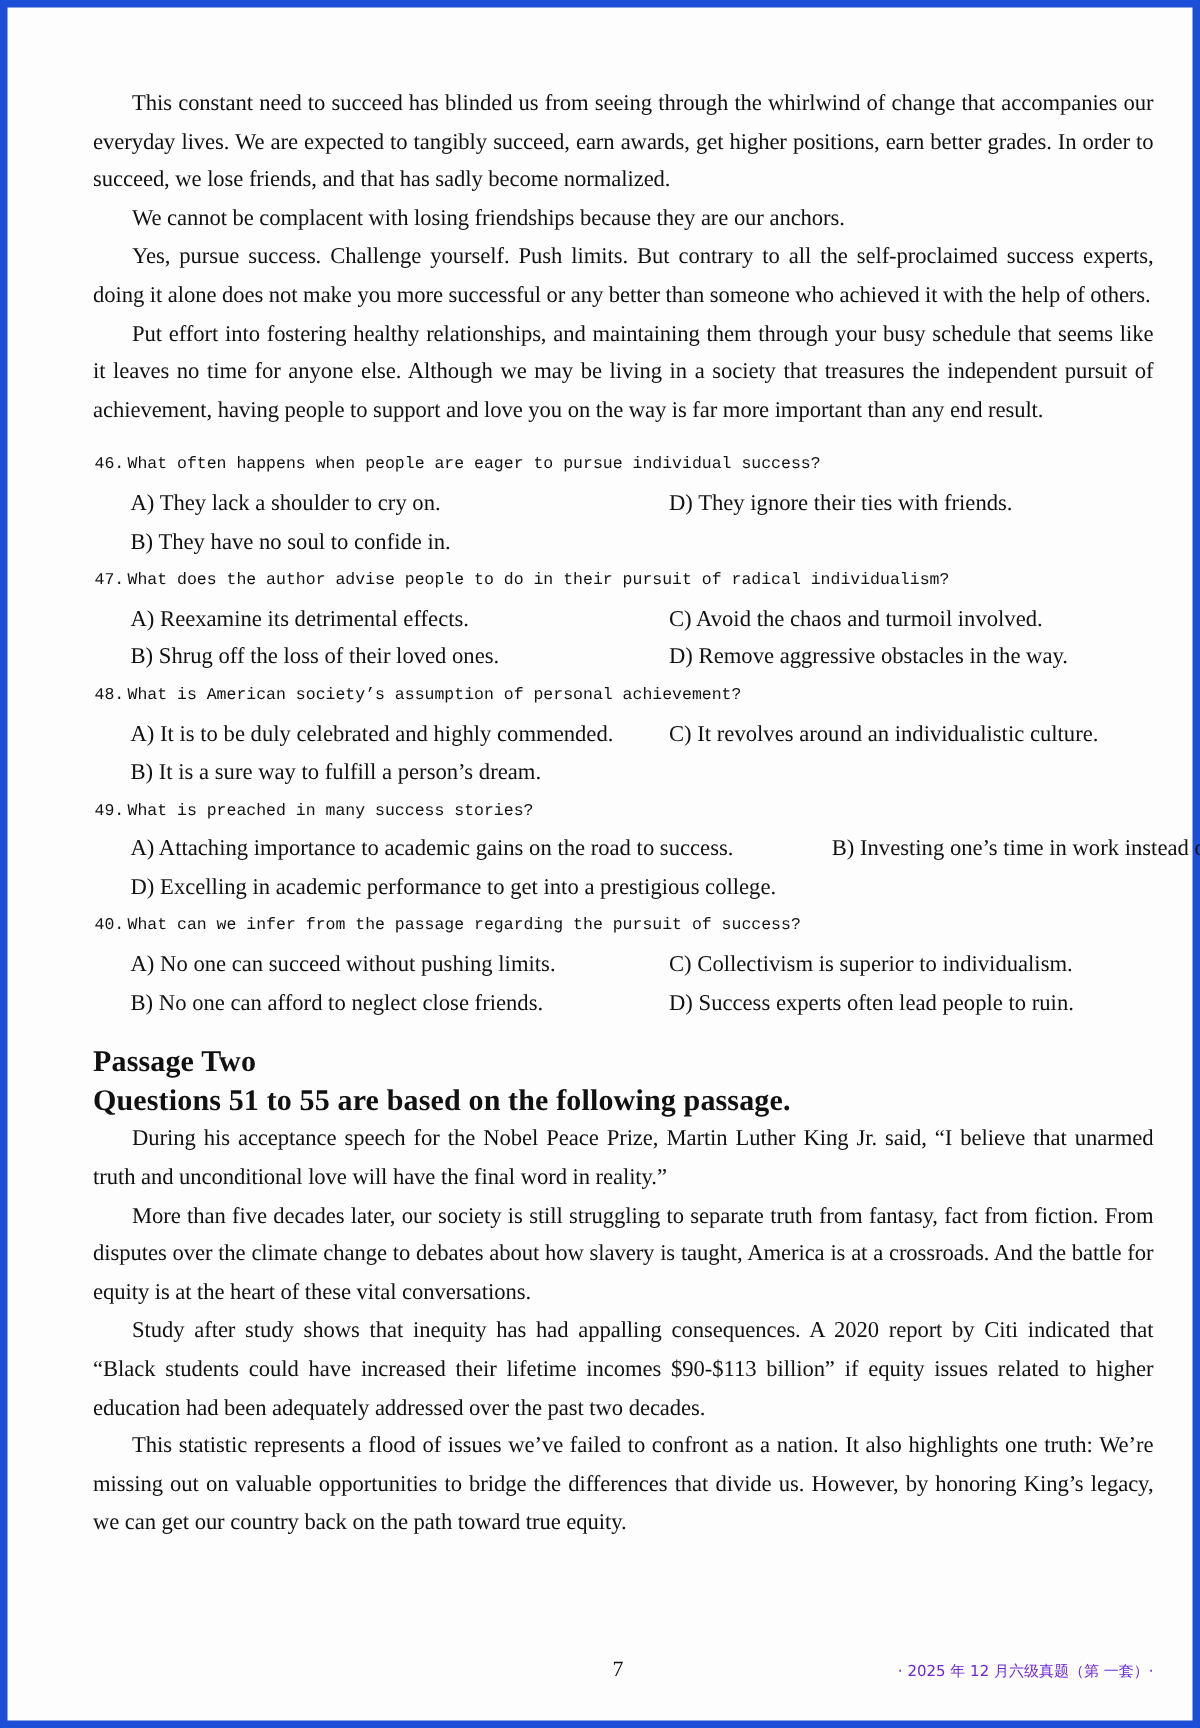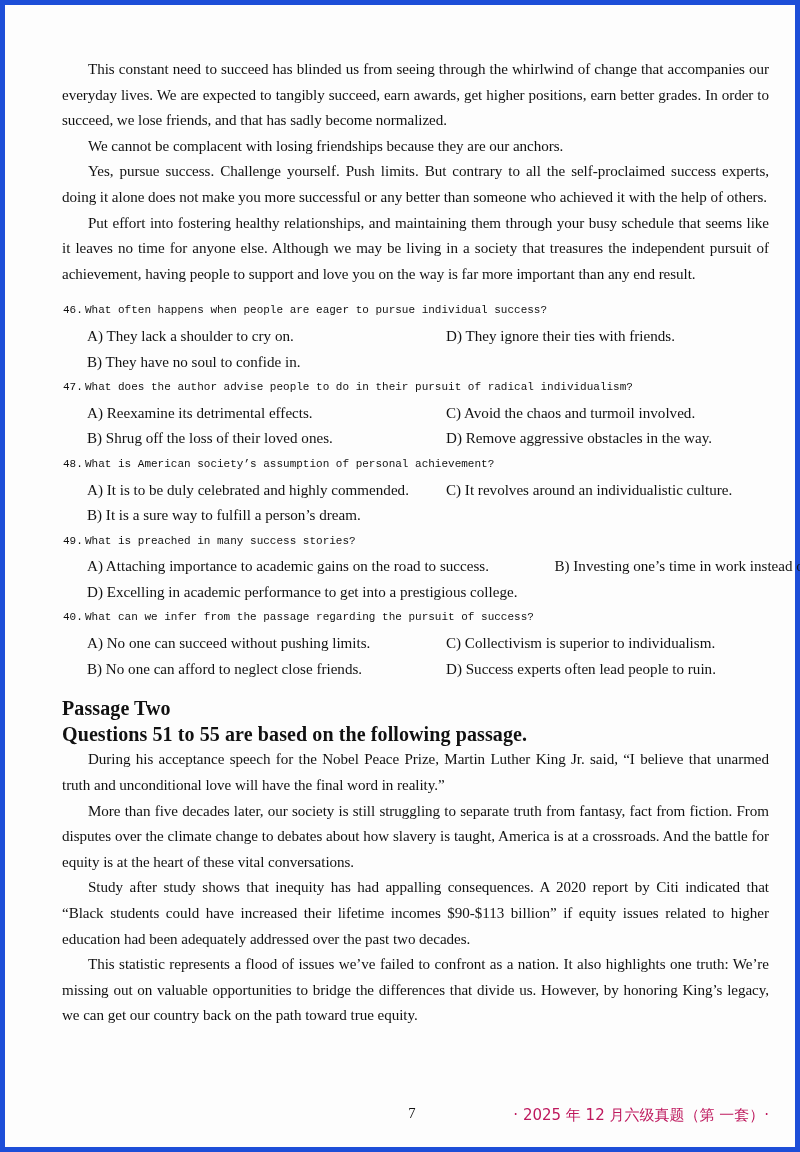--- a/index.html
+++ b/index.html
@@ -99,25 +99,25 @@
     top: 0;
     font-size: 14.6px;
     line-height: 20px;
     text-align: center;
     width: 20px;
   }
   #footer-note {
     position: absolute;
     right: 0px;
     top: 2px;
-    font-size: 15px;
+    font-size: 10px;
     line-height: 20px;
     font-family: "DejaVu Sans", "Liberation Sans", sans-serif;
     white-space: nowrap;
-    color: #be185d;
+    color: #6d28d9;
   }
 </style>
 </head>
 <body>
 
 <div id="page">
 
   <div id="content">
 
     <div>

